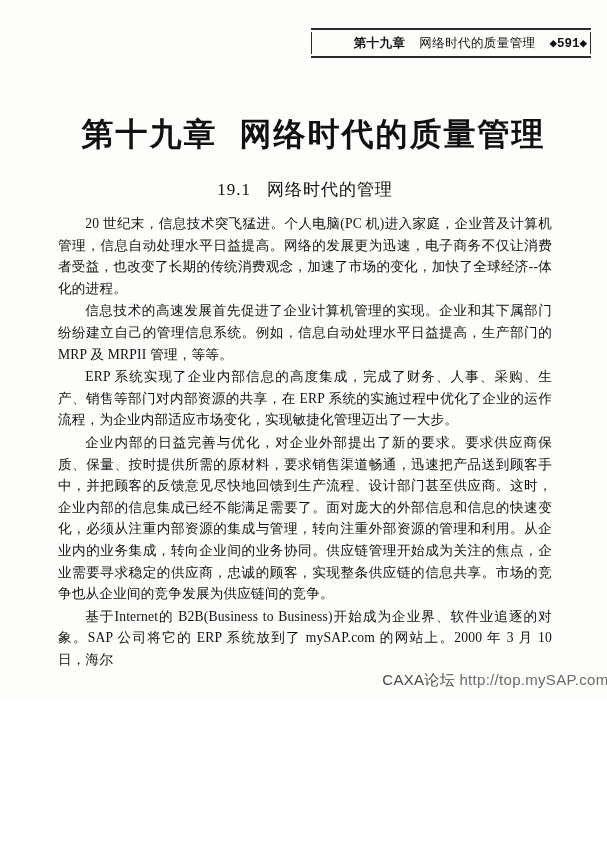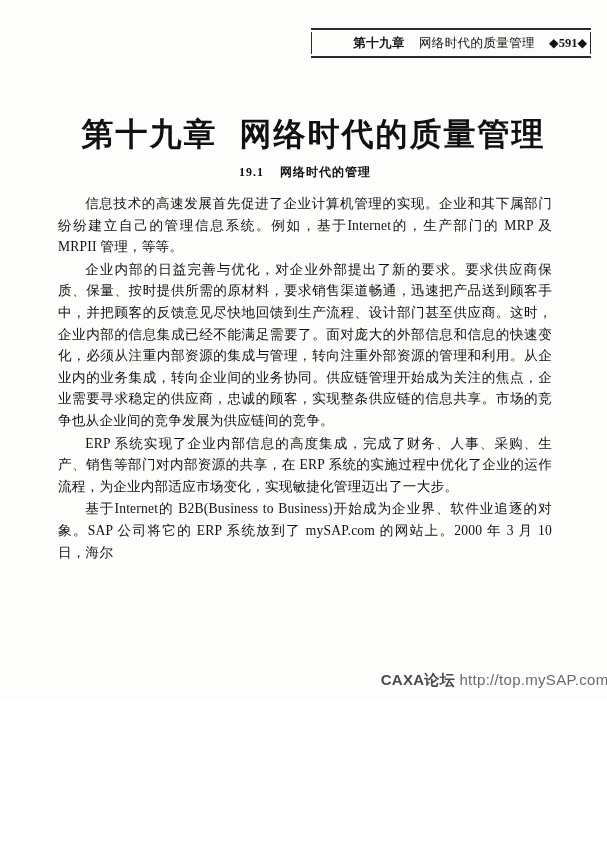--- a/index.html
+++ b/index.html
@@ -61,20 +61,21 @@
     gap: 14px;
     font-size: 12.5px;
     letter-spacing: 0.4px;
     white-space: nowrap;
   }
   .header-chapter { font-weight: bold; }
   .header-title { font-weight: normal; }
   .header-page {
     font-weight: bold;
     letter-spacing: 0;
+    font-family: Liberation Mono, monospace;
   }
 
   
   .chapter-title {
     position: absolute;
     top: 92px;
     left: 0;
     right: 0;
     text-align: center;
     font-size: 32px;
@@ -95,39 +96,39 @@
     font-size: 13.6px;
     line-height: 21.6px;
     text-align: justify;
     text-justify: inter-ideograph;
     letter-spacing: 0.2px;
   }
   p.indent { text-indent: 2em; }
 
   .section-head {
     text-align: center;
-    font-size: 12px;
-    font-weight: bold;
+    font-size: 17px;
+    font-weight: normal;
     letter-spacing: 1px;
-    margin: 18px 0 12px 0;
+    margin: 32px 0 12px 0;
   }
   .section-head .sec-num { margin-right: 16px; }
 
   
   .watermark {
     position: absolute;
     right: 14px;
     bottom: 10px;
     font-family: "Liberation Sans", sans-serif;
     font-size: 15px;
     color: #6b6b6b;
     letter-spacing: 0.3px;
   }
   .watermark .brand {
-    font-weight: bold;
+    font-weight: normal;
     color: #4a4a4a;
   }
 </style>
 </head>
 <body>
 
 <div class="page">
 
   <div class="header-band">
     <div class="header-frame"></div>
@@ -142,23 +143,24 @@
     <span class="num">第十九章</span><span>网络时代的质量管理</span>
   </h1>
 
   <div class="body">
 
 
     <h2 class="section-head">
       <span class="sec-num">19.1</span><span>网络时代的管理</span>
     </h2>
 
-    <p class="indent">信息技术的高速发展首先促进了企业计算机管理的实现。企业和其下属部门纷纷建立自己的管理信息系统。例如，基于Internet的，生产部门的 MRP 及 MRPII 管理，等等。</p>
+    <p class="indent">20 世纪末，信息技术突飞猛进。个人电脑(PC 机)进入家庭，企业普及计算机管理，信息自动处理水平日益提高。网络的发展更为迅速，电子商务不仅让消费者受益，也改变了长期的传统消费观念，加速了市场的变化，加快了全球经济--体化的进程。</p>
+    <p class="indent">信息技术的高速发展首先促进了企业计算机管理的实现。企业和其下属部门纷纷建立自己的管理信息系统。例如，信息自动处理水平日益提高，生产部门的 MRP 及 MRPII 管理，等等。</p>
+    <p class="indent">ERP 系统实现了企业内部信息的高度集成，完成了财务、人事、采购、生产、销售等部门对内部资源的共享，在 ERP 系统的实施过程中优化了企业的运作流程，为企业内部适应市场变化，实现敏捷化管理迈出了一大步。</p>
     <p class="indent">企业内部的日益完善与优化，对企业外部提出了新的要求。要求供应商保质、保量、按时提供所需的原材料，要求销售渠道畅通，迅速把产品送到顾客手中，并把顾客的反馈意见尽快地回馈到生产流程、设计部门甚至供应商。这时，企业内部的信息集成已经不能满足需要了。面对庞大的外部信息和信息的快速变化，必须从注重内部资源的集成与管理，转向注重外部资源的管理和利用。从企业内的业务集成，转向企业间的业务协同。供应链管理开始成为关注的焦点，企业需要寻求稳定的供应商，忠诚的顾客，实现整条供应链的信息共享。市场的竞争也从企业间的竞争发展为供应链间的竞争。</p>
-    <p class="indent">ERP 系统实现了企业内部信息的高度集成，完成了财务、人事、采购、生产、销售等部门对内部资源的共享，在 ERP 系统的实施过程中优化了企业的运作流程，为企业内部适应市场变化，实现敏捷化管理迈出了一大步。</p>
     <p class="indent">基于Internet的 B2B(Business to Business)开始成为企业界、软件业追逐的对象。SAP 公司将它的 ERP 系统放到了 mySAP.com 的网站上。2000 年 3 月 10 日，海尔</p>
 
   </div>
 
   <div class="watermark">
     <span class="brand">CAXA论坛</span>
     <span>http://top.mySAP.com/</span>
   </div>
 
 </div>

